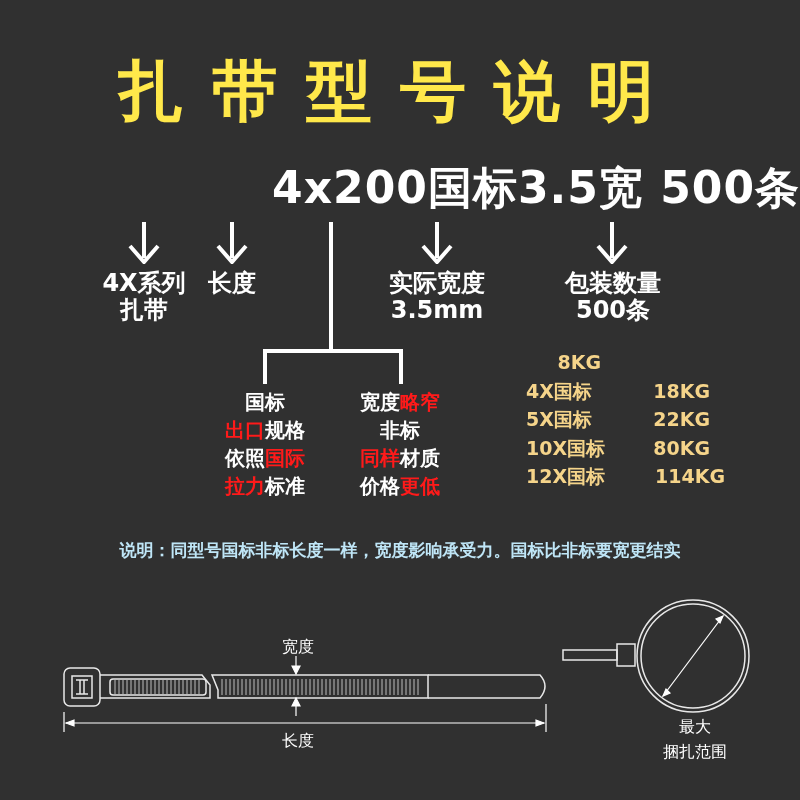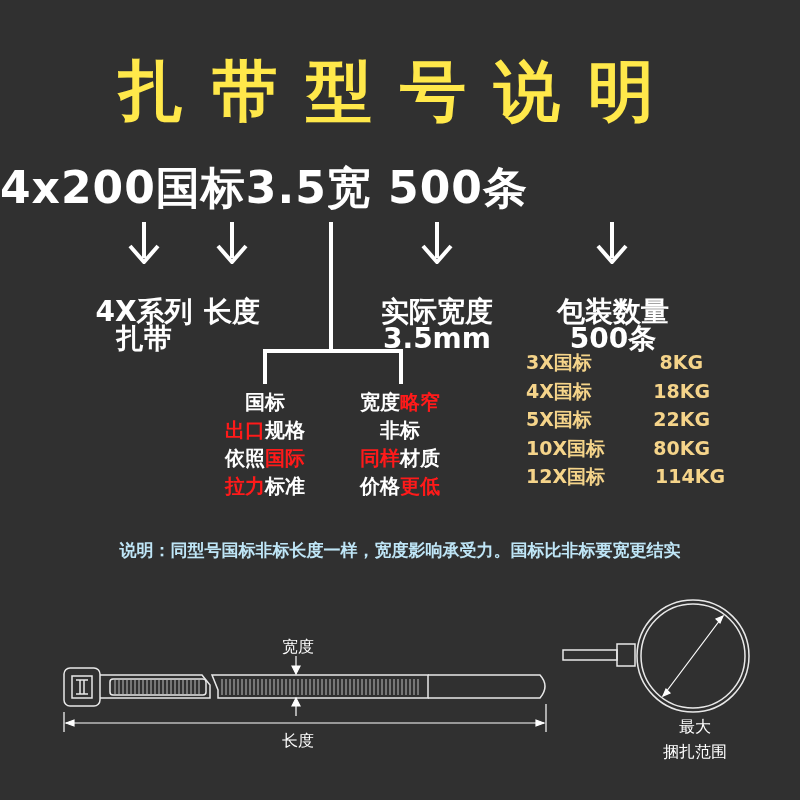--- a/index.html
+++ b/index.html
@@ -1,21 +1,21 @@
 <!DOCTYPE html>
 <html><head>
 <meta charset="utf-8">
 <style>
   * { margin:0; padding:0; box-sizing:border-box; }
   html, body { width:800px; height:800px; background:#303030; overflow:hidden; }
   body { position:relative; font-family:"DejaVu Sans", "Liberation Sans", sans-serif; color:#fff; }
   .abs { position:absolute; }
   .title { left:0; top:52px; width:800px; text-align:center; font-size:66px; font-weight:bold; color:#ffe84a; letter-spacing:28px; line-height:80px; }
-  .model { left:0; top:158px; width:800px; text-align:left; font-size:44px; font-weight:bold; line-height:60px; letter-spacing:1px; }
-  .lbl { text-align:center; font-size:28px; font-weight:bold; line-height:27px;margin-top:28px; }
+  .model { left:0; top:158px; width:800px; text-align:right; font-size:44px; font-weight:bold; line-height:60px; letter-spacing:1px; }
+  .lbl { text-align:center; font-size:24px; font-weight:bold; line-height:27px; }
   .vline { background:#fff; width:4px; }
   .hline { background:#fff; height:4px; }
   .cmp { font-size:20px; font-weight:bold; line-height:28px; text-align:center; }
   .red { color:#ff1a1a; }
   .spec { left:526px; top:348px; font-size:19px; font-weight:bold; color:#f5d48a; line-height:28.5px; }
   .spec-row { display:flex; }
   .spec-name { width:102px; }
   .spec-val { width:90px; text-align:right; }
   .note { left:0; top:538px; width:800px; text-align:center; font-size:17px; font-weight:bold; color:#bfe6f7; line-height:24px; }
   .diag-text { font-size:16px; color:#fff; text-align:center; line-height:22px; }
@@ -73,21 +73,20 @@
 </div>
 <div class="abs cmp" style="left:340px;top:388px;width:120px;">
   <div><span>宽度</span><span class="red">略窄</span></div>
   <div>非标</div>
   <div><span class="red">同样</span><span>材质</span></div>
   <div><span>价格</span><span class="red">更低</span></div>
 </div>
 
 <div class="abs spec">
   <div class="spec-row">
-      <span class="spec-name">3X国标</span>
       <span class="spec-val" style="width:75px;">8KG</span>
     </div>
   <div class="spec-row">
       <span class="spec-name">4X国标</span>
       <span class="spec-val" style="width:82px;">18KG</span>
     </div>
   <div class="spec-row">
       <span class="spec-name">5X国标</span>
       <span class="spec-val" style="width:82px;">22KG</span>
     </div>

